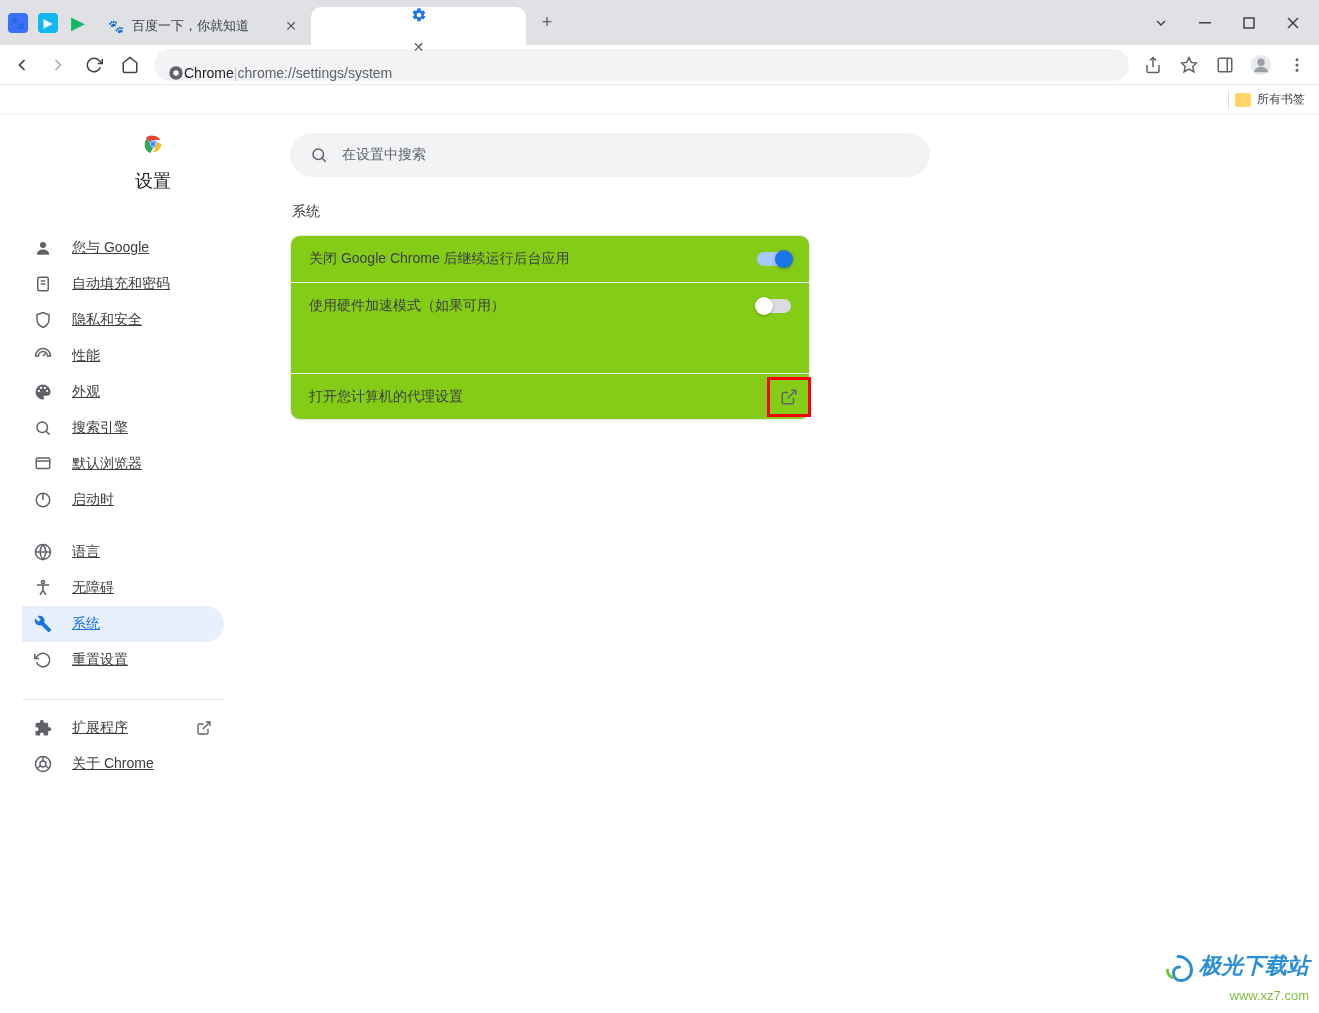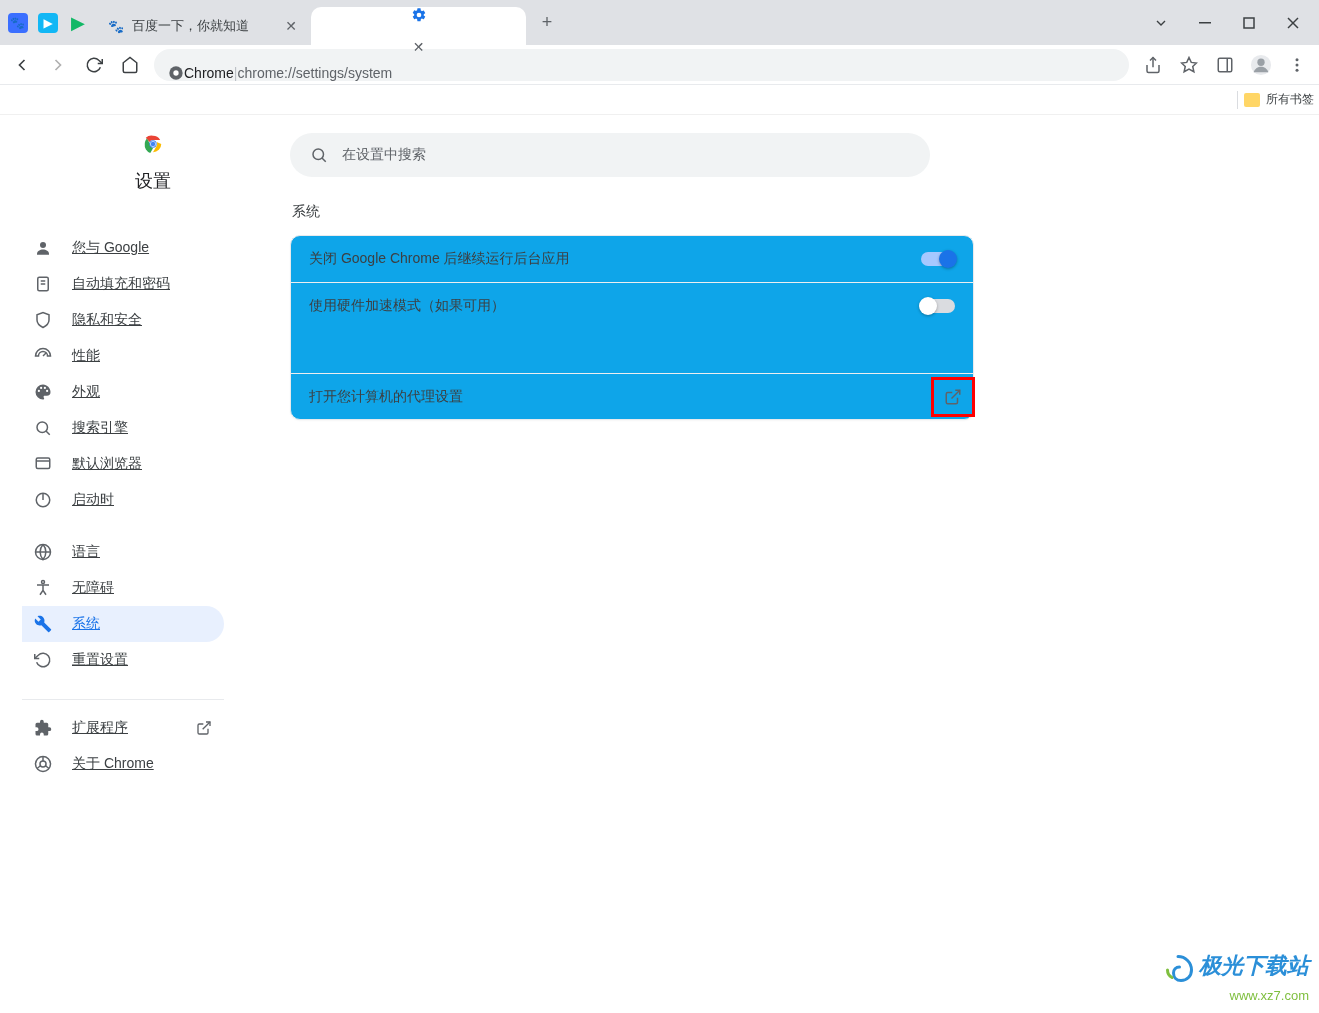--- a/index.html
+++ b/index.html
@@ -23,42 +23,42 @@
 .toolbar { height:40px; display:flex; align-items:center; padding:0 10px; gap:12px; border-bottom:1px solid #e8eaed; }
 .toolbar .navbtn { width:24px; height:24px; display:flex; align-items:center; justify-content:center; color:#5f6368; }
 .toolbar .navbtn.disabled { color:#b0b0b0; }
 .omnibox { flex:1; display:flex; align-items:flex-end; height:32px; border-radius:16px; background:#f1f3f4; padding:0 14px; font-size:14px; color:#3c4043; }
 .omnibox .origin { color:#202124; }
 .omnibox .sep { color:#bdc1c6; }
 .omnibox .urltail { color:#5f6368; }
 .toolbar .ricon { width:24px; height:24px; display:flex; align-items:center; justify-content:center; color:#5f6368; }
 
 
-.bookmarkbar { height:30px; display:flex; align-items:center; justify-content:flex-end; padding:0 5px; font-size:12px; color:#3c4043; gap:6px; border-bottom:1px solid #f0f0f0; }
+.bookmarkbar { height:30px; display:flex; align-items:center; justify-content:flex-end; padding:0 14px; font-size:12px; color:#3c4043; gap:6px; border-bottom:1px solid #f0f0f0; }
 .bookmarkbar .folder { width:16px; height:14px; background:#ffd666; border-radius:2px; }
 .bookmarkbar .vsep { width:1px; height:18px; background:#dadce0; }
 
 
 .content { display:flex; height:calc(100% - 115px); }
 .sidebar { width:290px; padding:18px 6px 0 22px; }
 .sidehead { display:flex; align-items:center; gap:14px; margin-bottom:37px;flex-direction:column; }
 .sidehead .logo { width:22px; height:22px; }
 .sidehead .title { font-size:18px; color:#202124; }
 .navitem { height:36px; display:flex; align-items:center; gap:20px; padding:0 12px; border-radius:0 18px 18px 0; font-size:14px; color:#3c4043; margin-right:60px;text-decoration:underline; }
 .navitem.active { background:#e8f0fe; color:#1a73e8; }
 .navitem.active svg { color:#1a73e8; }
 .navitem svg { color:#5f6368; flex-shrink:0; }
 .navitem .ext { margin-left:auto; color:#5f6368; }
 .navgap { height:16px; }
 .navgapline { height:1px; background:transparent; margin:10px 0 10px 0; }
 
 .main { flex:1; padding:18px 0 0 0; }
 .searchbox { width:640px; height:44px; background:#f1f3f4; border-radius:22px; display:flex; align-items:center; padding:0 20px; gap:14px; color:#5f6368; font-size:14px; margin-bottom:26px; }
 .section-title { font-size:14px; color:#3c4043; margin-bottom:14px; padding-left:2px; }
-.card { width:684px; background:#0ea5e9; border:1px solid #e8eaed; border-radius:10px; box-shadow:0 1px 2px rgba(0,0,0,0.04); }
+.card { width:520px; background:#84cc16; border:1px solid #e8eaed; border-radius:10px; box-shadow:0 1px 2px rgba(0,0,0,0.04); }
 .row { height:46px; display:flex; align-items:center; padding:0 18px; font-size:14px; color:#3c4043; }
 .row + .row { border-top:1px solid #eceef0; }
 .row .rowlabel { flex:1; }
 .toggle { width:34px; height:14px; border-radius:8px; position:relative; }
 .toggle.on { background:#a6c8ff; }
 .toggle.off { background:#dadce0; }
 .toggle .knob { width:18px; height:18px; border-radius:50%; position:absolute; top:-2px; box-shadow:0 1px 3px rgba(0,0,0,0.3); }
 .toggle.on .knob { right:-2px; background:#1a73e8; }
 .toggle.off .knob { left:-2px; background:#fff; }
 .highlight-box { border:3px solid #ff0000; padding:8px; width:44px; height:40px; display:flex; align-items:center; justify-content:center; margin-right:-10px; }

